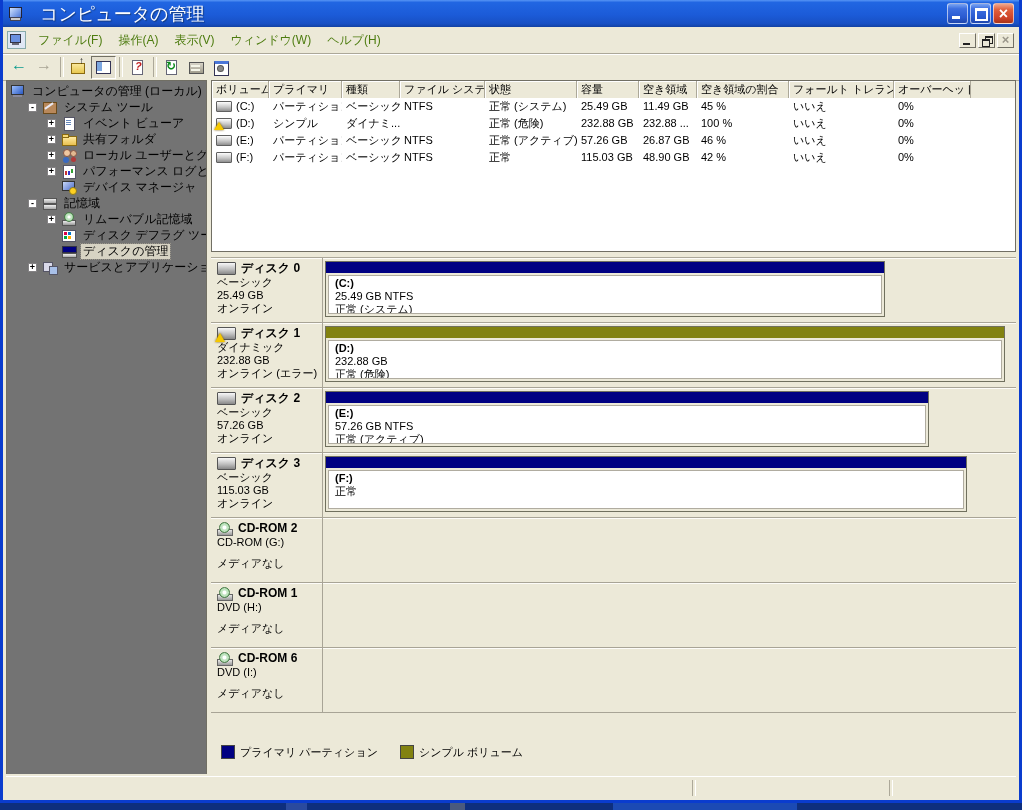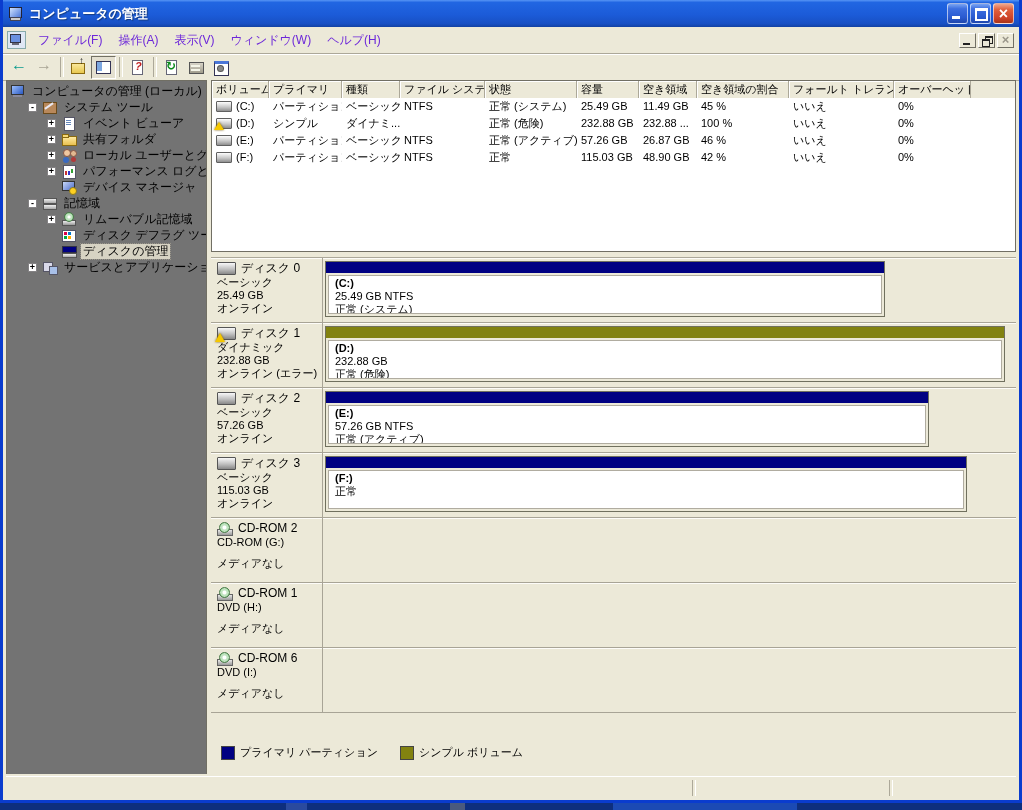--- a/index.html
+++ b/index.html
@@ -5,38 +5,38 @@
   html,body{margin:0;padding:0}
   body{font-family:"Liberation Sans","DejaVu Sans",sans-serif;-webkit-font-smoothing:none}
   .screen{position:relative;width:1022px;height:810px;overflow:hidden;background:#10307e}
   .desktop-sliver{position:absolute;left:0;bottom:0;width:1022px;height:10px;
     background:linear-gradient(90deg,#0e2f7e 0 28%,#2a4a9e 28% 30%,#0e2f7e 30% 44%,#4a5a7e 44% 45.5%,#0e2f7e 45.5% 60%,#1b4ab4 60% 78%,#0e2f7e 78%)}
   .window{position:absolute;left:0;top:0;width:1022px;height:803px;box-sizing:border-box;
     border:3px solid #0a3cce;border-top:none;background:#ECE9D8}
   
   .titlebar{height:27px;display:flex;align-items:center;padding:0 5px;
     background:linear-gradient(180deg,#5795f5 0%,#2166e2 9%,#1b5bd8 55%,#1850c4 88%,#1241a2 100%)}
-  .titlebar .title{color:#fff;font-weight:bold;font-size:13px;text-shadow:1px 1px 1px #1238; margin-left:5px;flex:1;white-space:nowrap;overflow:hidden}
+  .titlebar .title{color:#fff;font-weight:normal;font-size:18px;text-shadow:1px 1px 1px #1238; margin-left:16px;flex:1;white-space:nowrap;overflow:hidden}
   .win-icon{width:16px;height:15px;position:relative;flex:none}
   .win-icon::before{content:"";position:absolute;left:1px;top:1px;width:11px;height:9px;border:1px solid #223;background:linear-gradient(135deg,#cfe2ff,#4a76d8)}
   .win-icon::after{content:"";position:absolute;left:3px;top:12px;width:9px;height:2px;background:#ccc;box-shadow:0 0 0 1px #445}
   .cap-btn{width:21px;height:21px;margin-left:2px;border-radius:3px;position:relative;flex:none;
     border:1px solid rgba(255,255,255,.6);box-sizing:border-box;
     background:linear-gradient(180deg,#7aa4f2 0%,#3d6fe0 25%,#2a5ad0 70%,#1e46ac 100%)}
   .cap-btn.close{background:linear-gradient(180deg,#f0a68c 0%,#e0603c 30%,#cc4228 75%,#a83418 100%)}
   .cap-btn.minimize::before{content:"";position:absolute;left:4px;bottom:4px;width:8px;height:3px;background:#fff}
   .cap-btn.maximize::before{content:"";position:absolute;left:4px;top:4px;width:9px;height:8px;border:2px solid #fff;border-top-width:3px}
   .cap-btn.close::before{content:"×";position:absolute;left:0;right:0;top:-1px;text-align:center;color:#fff;font-size:16px;font-weight:bold;line-height:21px}
   
   .menubar{height:26px;display:flex;align-items:center;background:#ECE9D8;border-bottom:1px solid #aca899;padding:0 3px}
   .console-icon{width:17px;height:16px;position:relative;margin:0 4px 0 1px;flex:none;border:1px solid #8aa;background:#dfe7f5}
   .console-icon::before{content:"";position:absolute;left:2px;top:2px;width:9px;height:7px;border:1px solid #334;background:#6a90e0}
   .console-icon::after{content:"";position:absolute;left:4px;top:11px;width:7px;height:2px;background:#667}
   .menu-items{display:flex;align-items:center;height:100%}
-  .menu-item{padding:0 8px;font-size:12px;line-height:24px;color:#6d28d9;cursor:default;white-space:nowrap}
+  .menu-item{padding:0 8px;font-size:12px;line-height:24px;color:#4d7c0f;cursor:default;white-space:nowrap}
   .mdi-btns{margin-left:auto;display:flex;gap:2px;padding-right:2px}
   .mdi-btn{width:17px;height:15px;position:relative;background:#ECE9D8;border:1px solid;border-color:#fff #716f64 #716f64 #fff;box-sizing:border-box}
   .mdi-btn.min::before{content:"";position:absolute;left:3px;bottom:2px;width:7px;height:2px;background:#222}
   .mdi-btn.restore::before{content:"";position:absolute;left:6px;top:2px;width:6px;height:5px;border:1px solid #222;border-top-width:2px;background:#ECE9D8}
   .mdi-btn.restore::after{content:"";position:absolute;left:3px;top:5px;width:6px;height:5px;border:1px solid #222;border-top-width:2px;background:#ECE9D8}
   .mdi-btn.close::before{content:"×";position:absolute;left:0;right:0;top:-2px;text-align:center;color:#9a968a;font-size:13px;font-weight:bold;line-height:15px}
   
   .toolbar{height:26px;display:flex;align-items:center;background:#ECE9D8;border-bottom:1px solid #aca899;box-shadow:inset 0 1px 0 #fff;padding:0 4px}
   .tb-item{width:25px;height:23px;display:flex;align-items:center;justify-content:center;border:1px solid transparent;box-sizing:border-box}
   .tb-item[data-pressed="true"]{border-color:#716f64 #fff #fff #716f64;background:#e4e0d0}
@@ -112,41 +112,41 @@
   .drive-icon{width:14px;height:9px;flex:none;position:relative;border:1px solid #606060;border-radius:1px;
     background:linear-gradient(180deg,#fdfdfd,#c8c8c8 55%,#8f8f8f)}
   .drive-icon[data-variant="volume-warning"]::after{content:"";position:absolute;left:-3px;bottom:-2px;
     border-left:5px solid transparent;border-right:5px solid transparent;border-bottom:8px solid #f5c800;
     filter:drop-shadow(0 0 1px #7a5a00)}
   
   .hsplit{height:5px;background:#ECE9D8;flex:none}
   .disk-panel{flex:1;background:#ECE9D8;border-top:1px solid #aca899;overflow:hidden;display:flex;flex-direction:column}
   .dev-row{height:64px;display:flex;border-bottom:1px solid #a8a496;box-shadow:inset 0 1px 0 #fdfcf8;flex:none}
   .dev-info{width:112px;flex:none;border-right:1px solid #a8a496;padding:4px 4px 0 6px;box-sizing:border-box;font-size:11px;line-height:13px;white-space:nowrap;overflow:hidden}
-  .dev-title{display:flex;align-items:center;gap:5px;font-weight:normal;font-size:12px;margin-bottom:1px}
+  .dev-title{display:flex;align-items:center;gap:5px;font-weight:bold;font-size:12px;margin-bottom:1px}
   .disk-hdr-icon{width:17px;height:11px;flex:none;position:relative;border:1px solid #555;border-radius:1px;
     background:linear-gradient(180deg,#f8f8f8,#c0c0c0 55%,#888)}
   .disk-hdr-icon[data-variant="disk-warning"]::after{content:"";position:absolute;left:-3px;bottom:-3px;
     border-left:5px solid transparent;border-right:5px solid transparent;border-bottom:9px solid #f5c800;
     filter:drop-shadow(0 0 1px #7a5a00)}
   .cd-hdr-icon{width:16px;height:13px;flex:none;position:relative}
   .cd-hdr-icon::before{content:"";position:absolute;left:0;top:7px;width:14px;height:5px;background:linear-gradient(#e8e8e8,#9a9a9a);border:1px solid #666}
   .cd-hdr-icon::after{content:"";position:absolute;left:2px;top:0;width:9px;height:9px;border-radius:50%;
     background:radial-gradient(circle,#fff 0 1.5px,#bfe3bf 2.5px 4px,#8fcf8f 4.5px);border:1px solid #4a7a4a}
   .dev-graph{flex:1;padding:3px 8px 4px 2px;position:relative}
   .cd-graph{border-left:none}
   .vol-box{height:56px;box-sizing:border-box;border:1px solid #70705e;background:#ECE9D8;position:relative}
   .vol-band{height:11px;width:100%}
   .vol-body{position:absolute;left:2px;right:2px;top:13px;bottom:2px;background:#fff;border:1px solid #b0aca0;
     padding:1px 6px;font-size:11px;line-height:13px;white-space:nowrap;overflow:hidden}
   .vol-label{font-weight:bold}
   .dev-spacer{height:8px}
   
   .legend{display:flex;align-items:center;gap:22px;margin:32px 0 0 10px;font-size:11px}
-  .legend-item{display:flex;align-items:center;gap:5px}
+  .legend-item{display:flex;align-items:flex-start;gap:5px}
   .legend-swatch{width:12px;height:12px;border:1px solid #444;flex:none}
   
   .statusbar{position:absolute;left:3px;right:3px;bottom:3px;height:20px;background:#ECE9D8;
     border-top:1px solid #fff;box-shadow:0 -2px 0 #ECE9D8;display:flex;align-items:center}
   .sb-panel{height:16px;margin-top:2px}
   .sb-panel.grow{flex:1}
   .sb-div{width:2px;height:16px;margin-top:2px;border-left:1px solid #aca899;border-right:1px solid #fff}
 </style>
 </head>
 <body>

